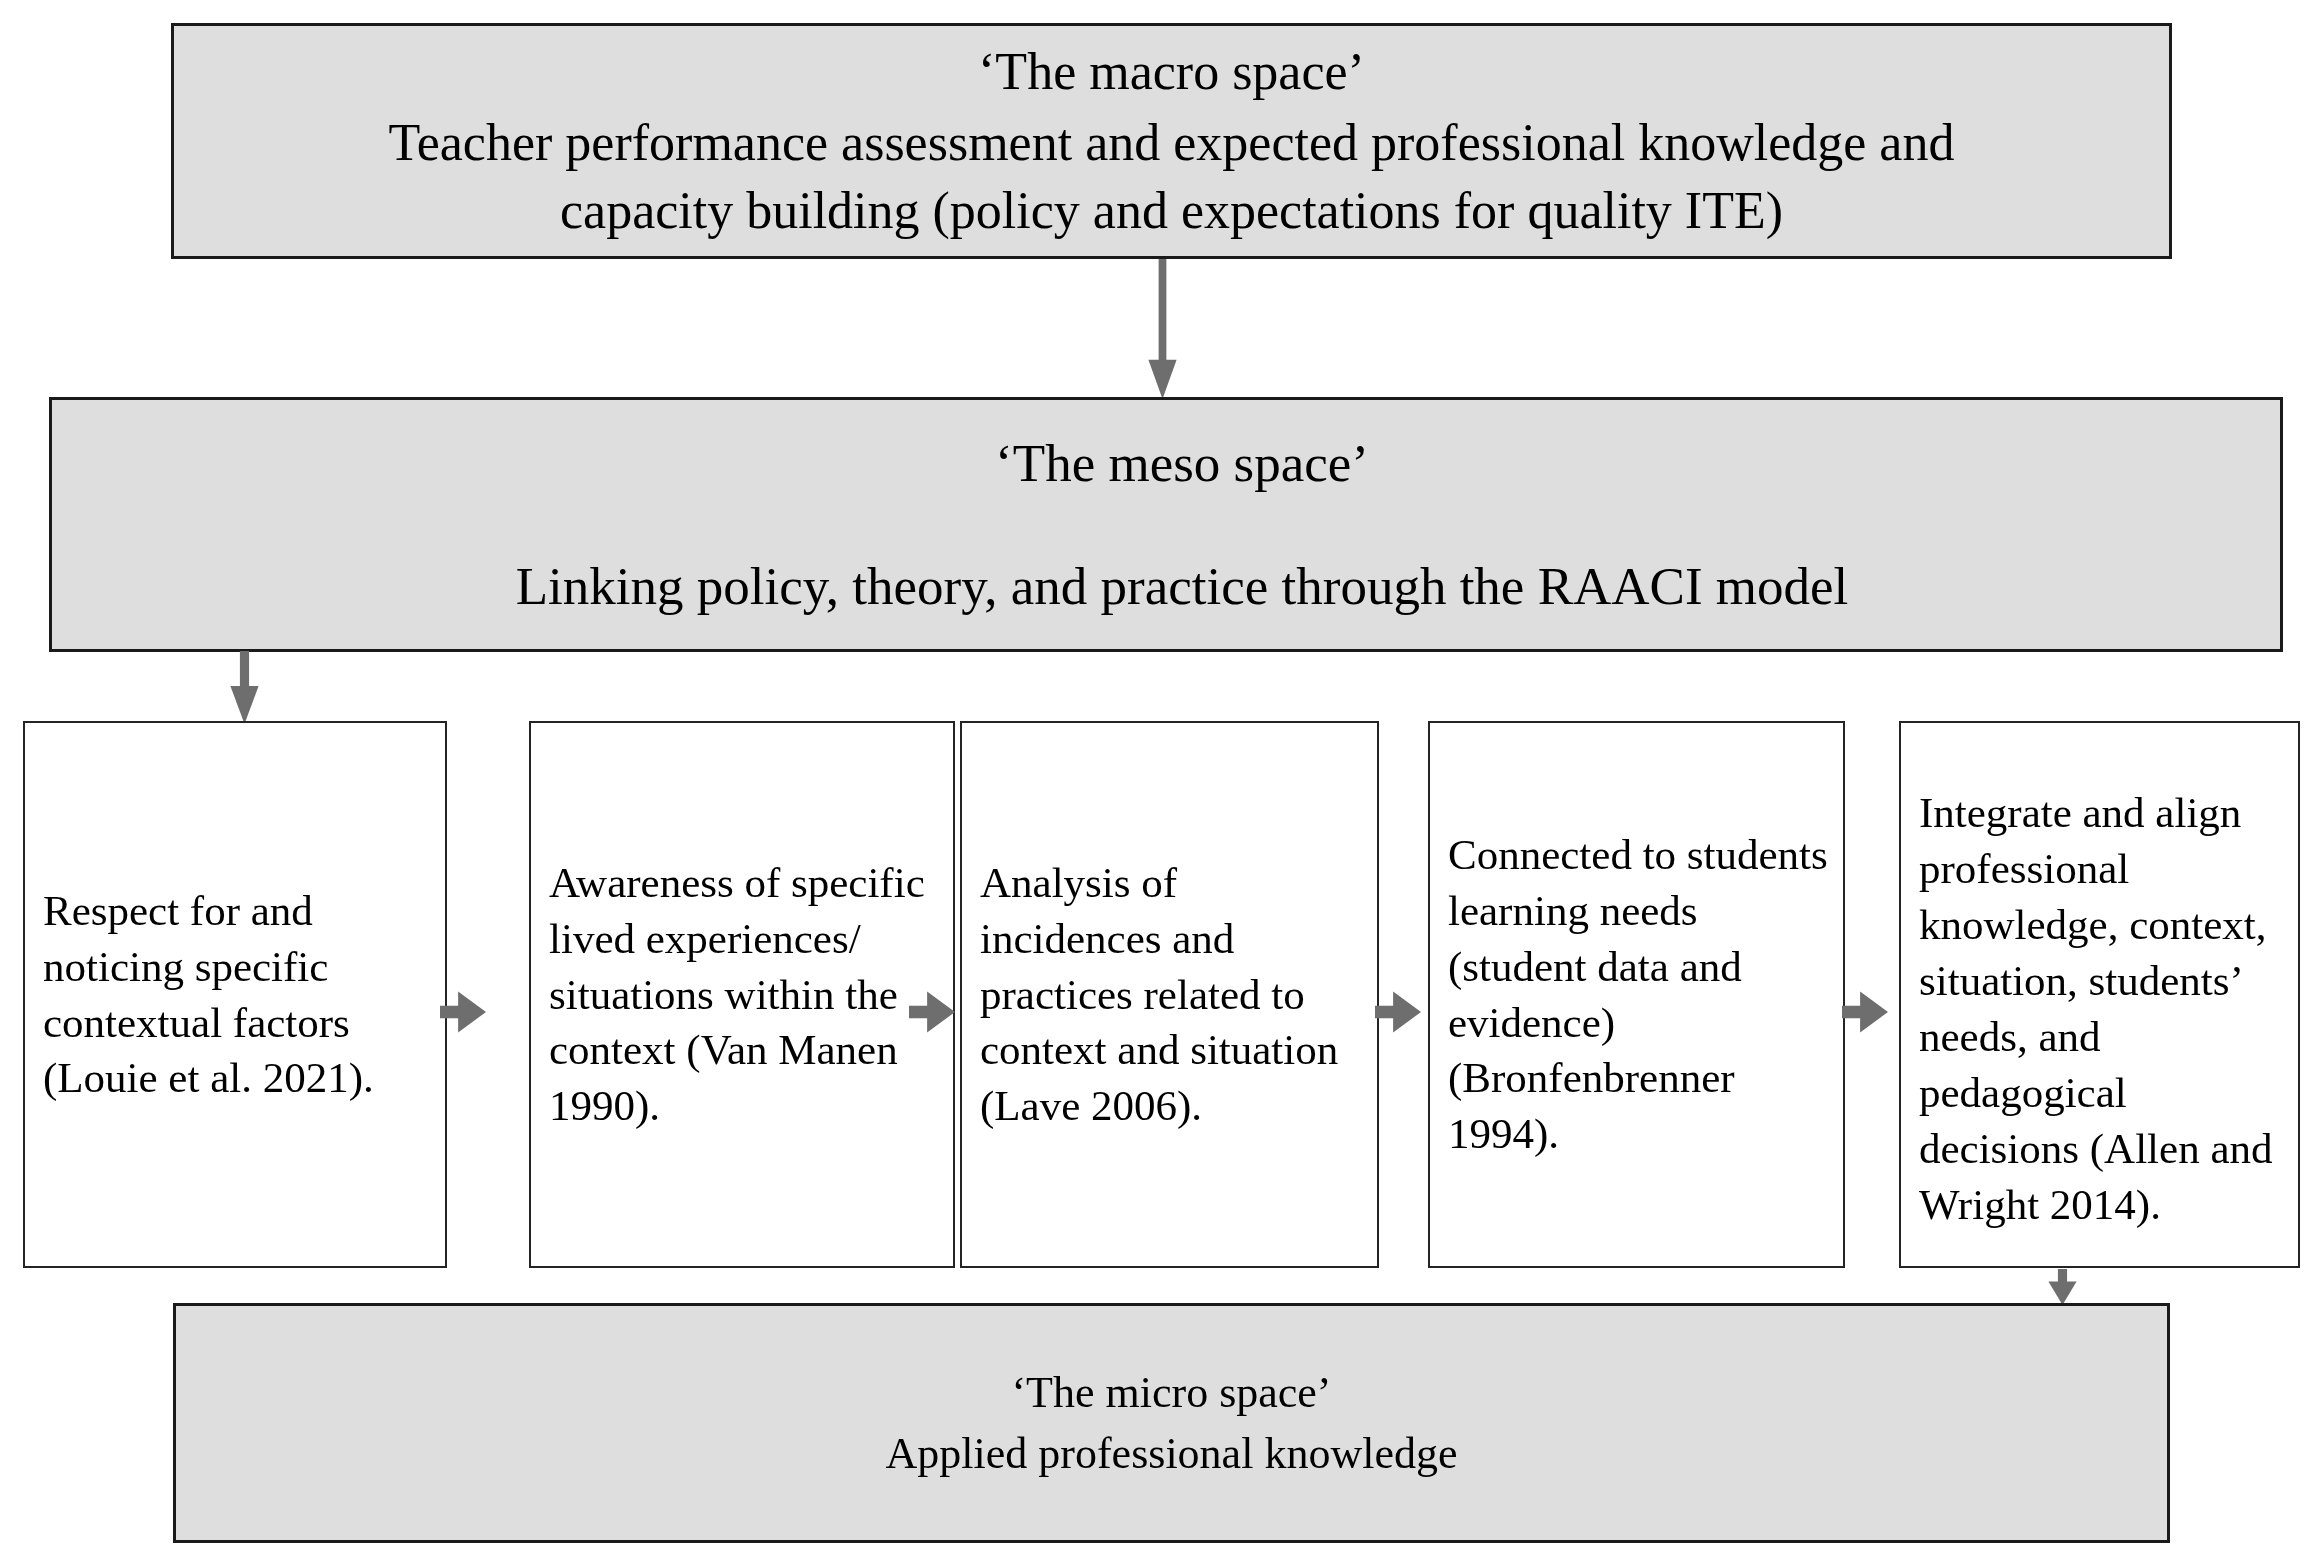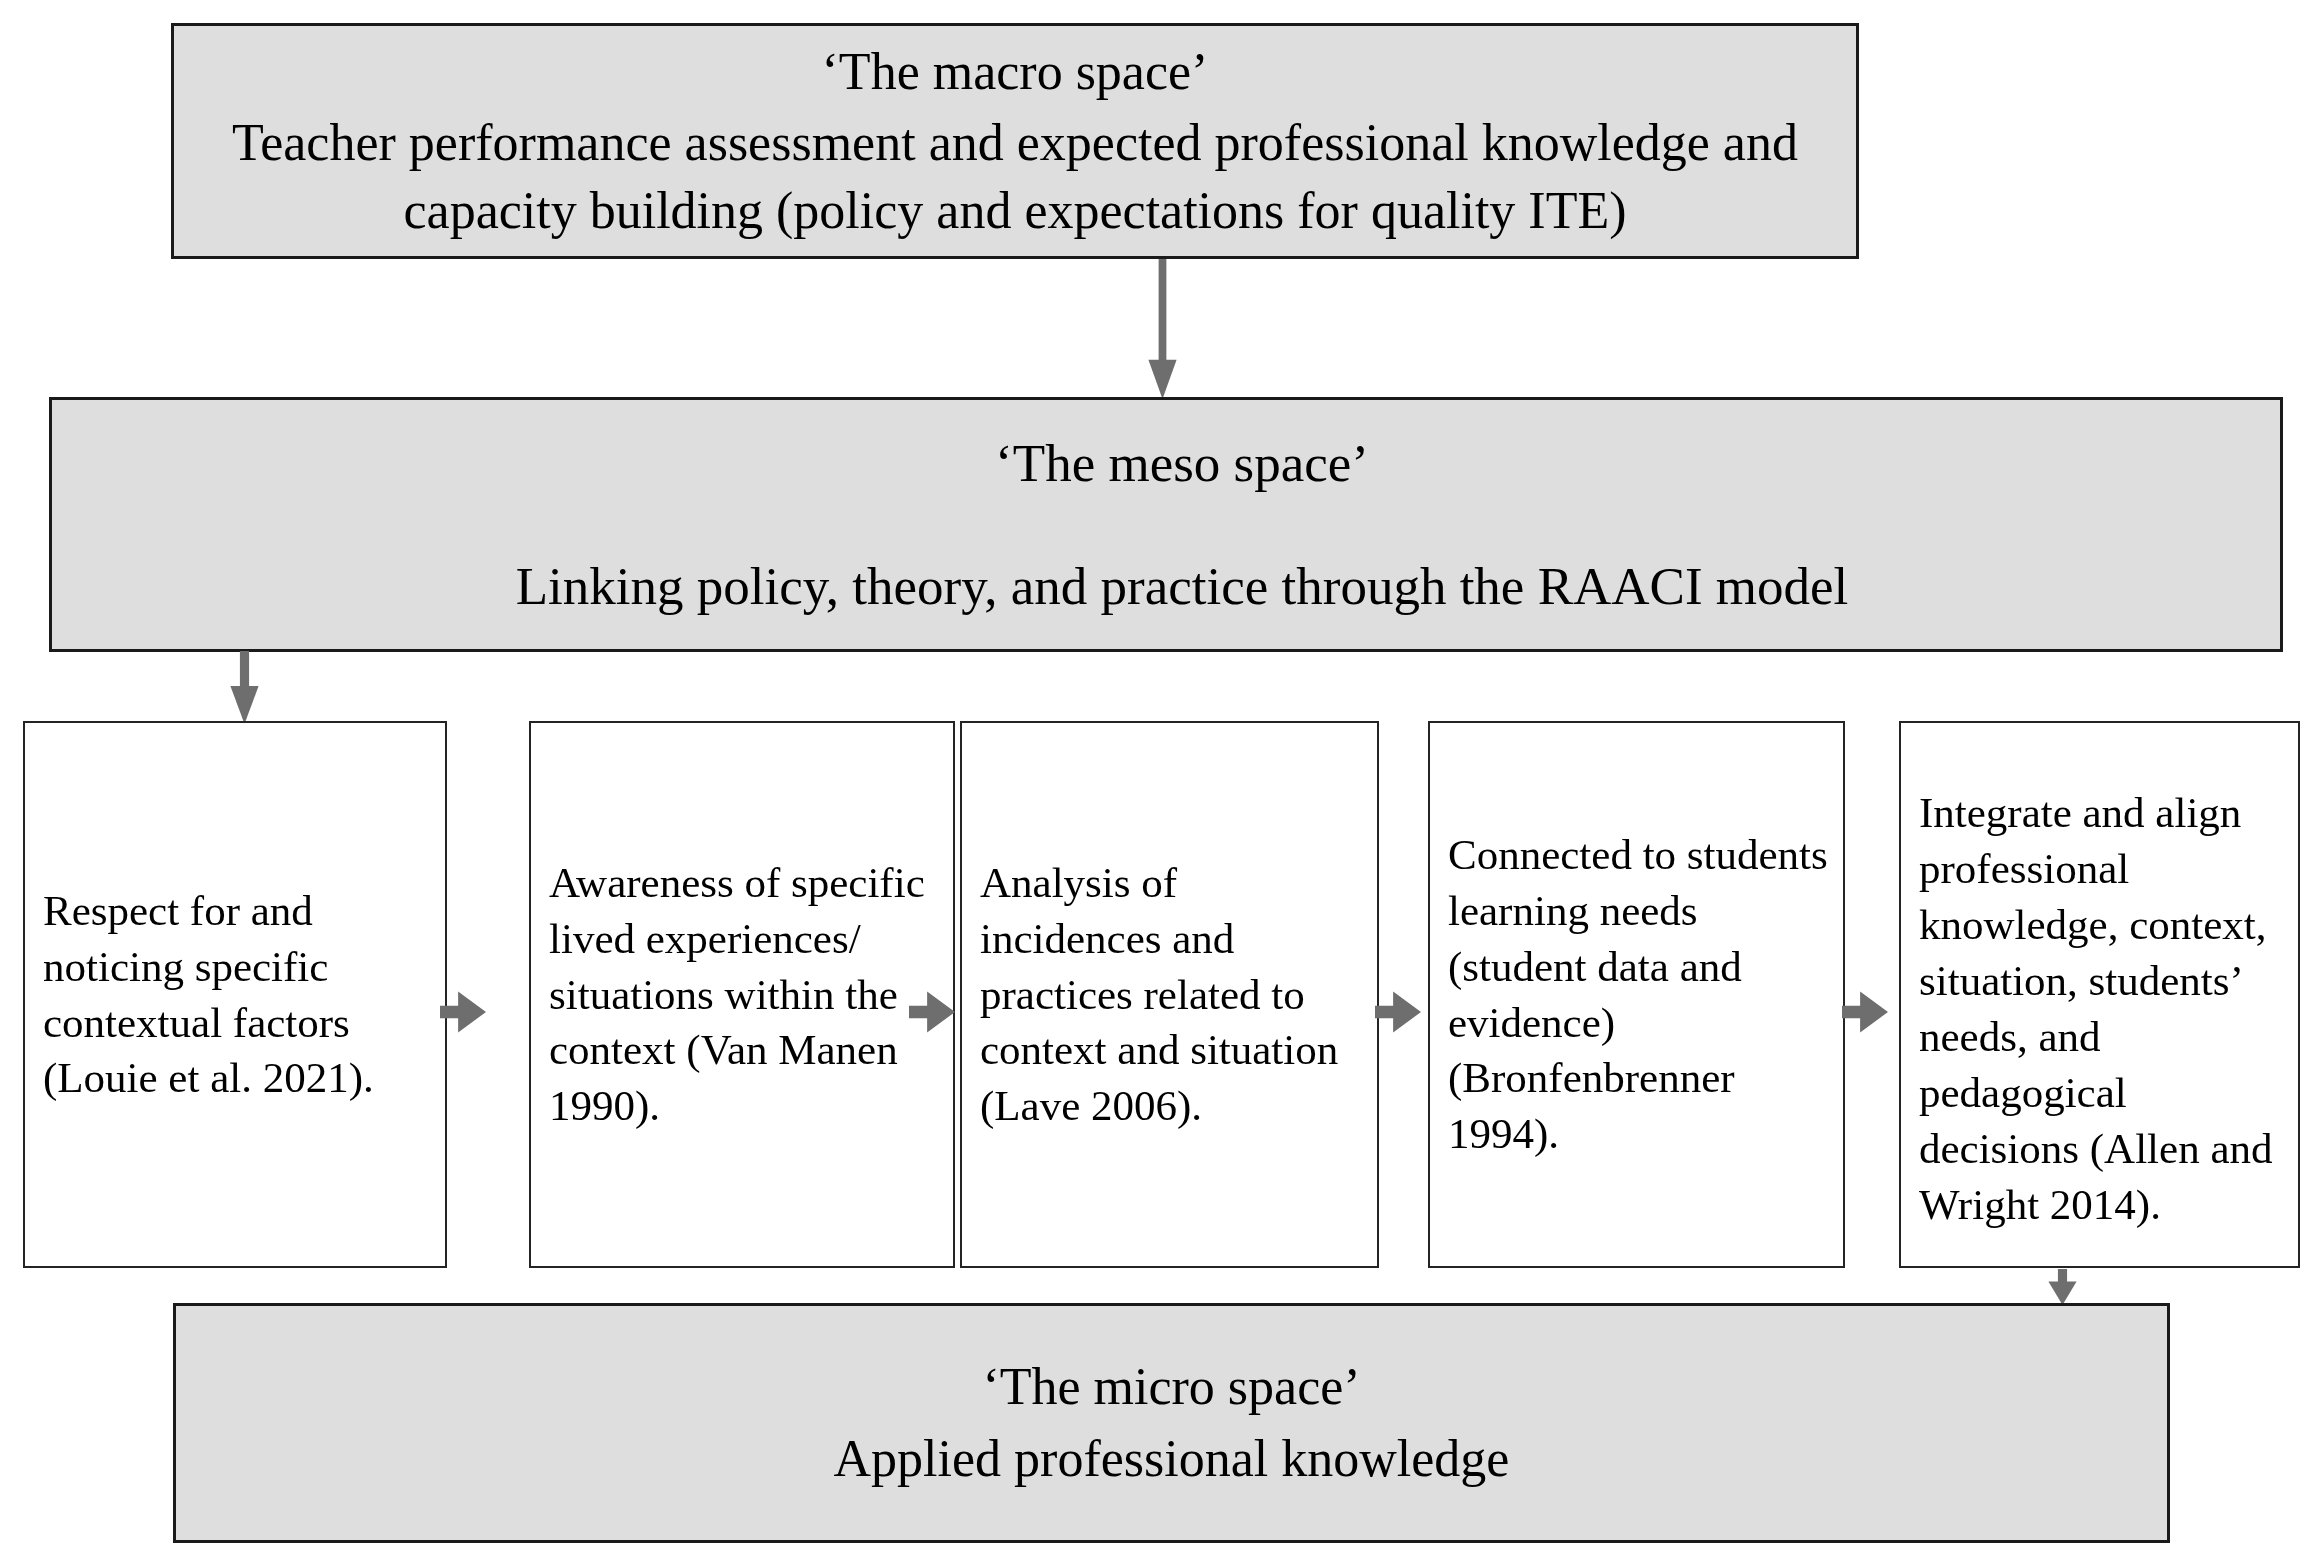--- a/index.html
+++ b/index.html
@@ -30,31 +30,31 @@
     align-items: center;
     justify-content: center;
     text-align: center;
   }
   .band .line {
     display: block;
     width: 100%;
     line-height: 1.30;
   }
 
-  #macro-box { left: 171px;  top: 23px;   width: 1688px; height: 236px; }
+  #macro-box { left: 171px;  top: 23px;   width: 2001px; height: 236px; }
   #meso-box  { left: 49px;   top: 397px;  width: 2234px; height: 255px; }
   #micro-box { left: 173px;  top: 1303px; width: 1997px; height: 240px; }
 
   #macro-box .line { font-size: 52px; }
   #macro-box .line.t1 { margin-bottom: 4.2px; }
 
   #meso-box  .line { font-size: 53px; margin-left: 32px; }
   #meso-box  .line.t1 { margin-bottom: 54px; }
 
-  #micro-box .line { font-size: 52px; }
+  #micro-box .line { font-size: 44px; }
   #micro-box .line.t1 { margin-bottom: 4.2px; }
 
   
   .card {
     position: absolute;
     top: 721px;
     height: 547px;
     background: #ffffff;
     border: 2.8px solid #242424;
     box-sizing: border-box;

